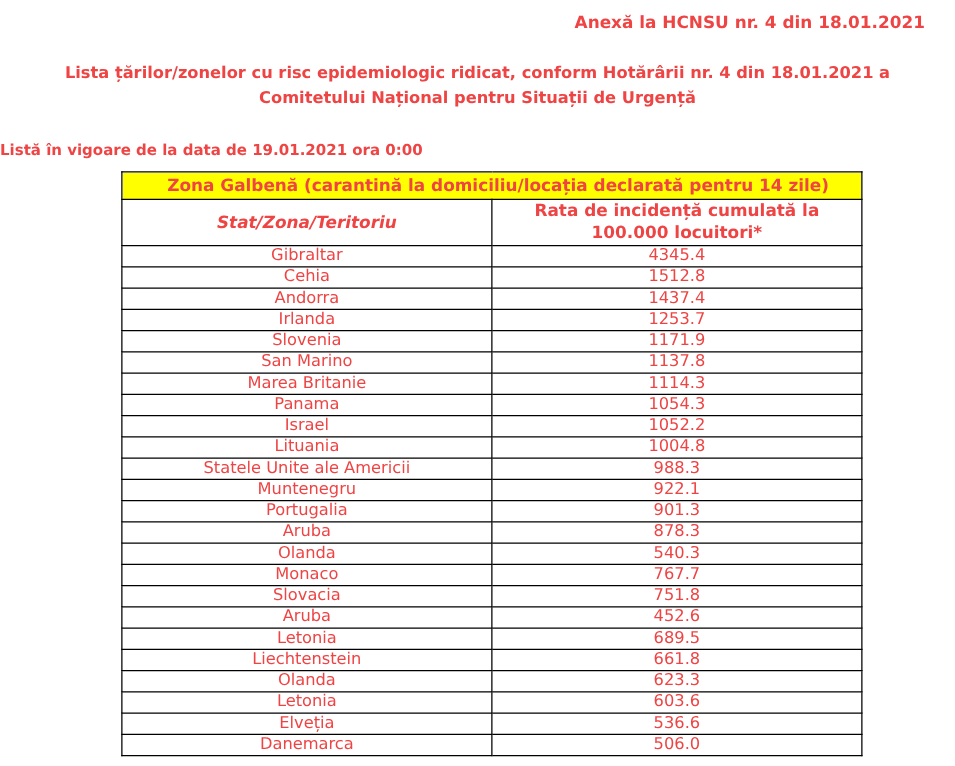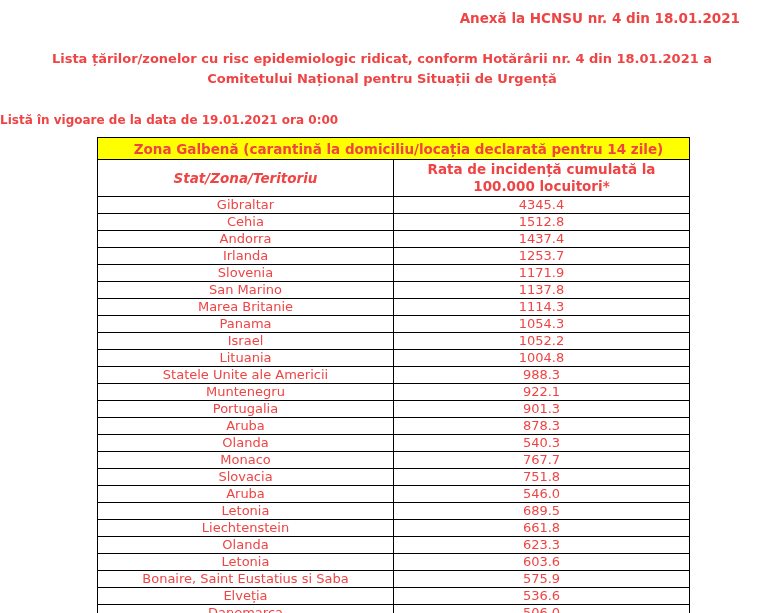--- a/index.html
+++ b/index.html
@@ -170,43 +170,39 @@
         <tr>
           <td>Monaco</td>
           <td>767.7</td>
         </tr>
         <tr>
           <td>Slovacia</td>
           <td>751.8</td>
         </tr>
         <tr>
           <td>Aruba</td>
-          <td>546.0</td>
+          <td>452.6</td>
         </tr>
         <tr>
           <td>Letonia</td>
           <td>689.5</td>
         </tr>
         <tr>
           <td>Liechtenstein</td>
           <td>661.8</td>
         </tr>
         <tr>
           <td>Olanda</td>
           <td>623.3</td>
         </tr>
         <tr>
           <td>Letonia</td>
           <td>603.6</td>
         </tr>
         <tr>
-          <td>Bonaire, Saint Eustatius si Saba</td>
-          <td>575.9</td>
-        </tr>
-        <tr>
           <td>Elveția</td>
           <td>536.6</td>
         </tr>
         <tr>
           <td>Danemarca</td>
           <td>506.0</td>
         </tr>
       </tbody>
   </table>
 

